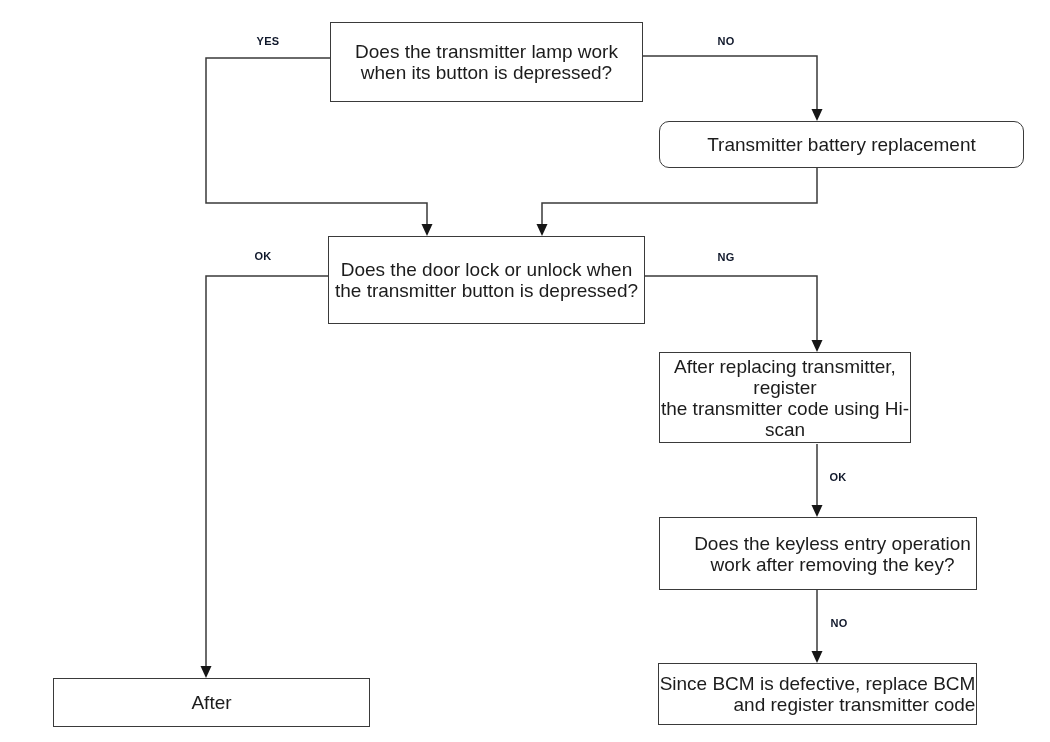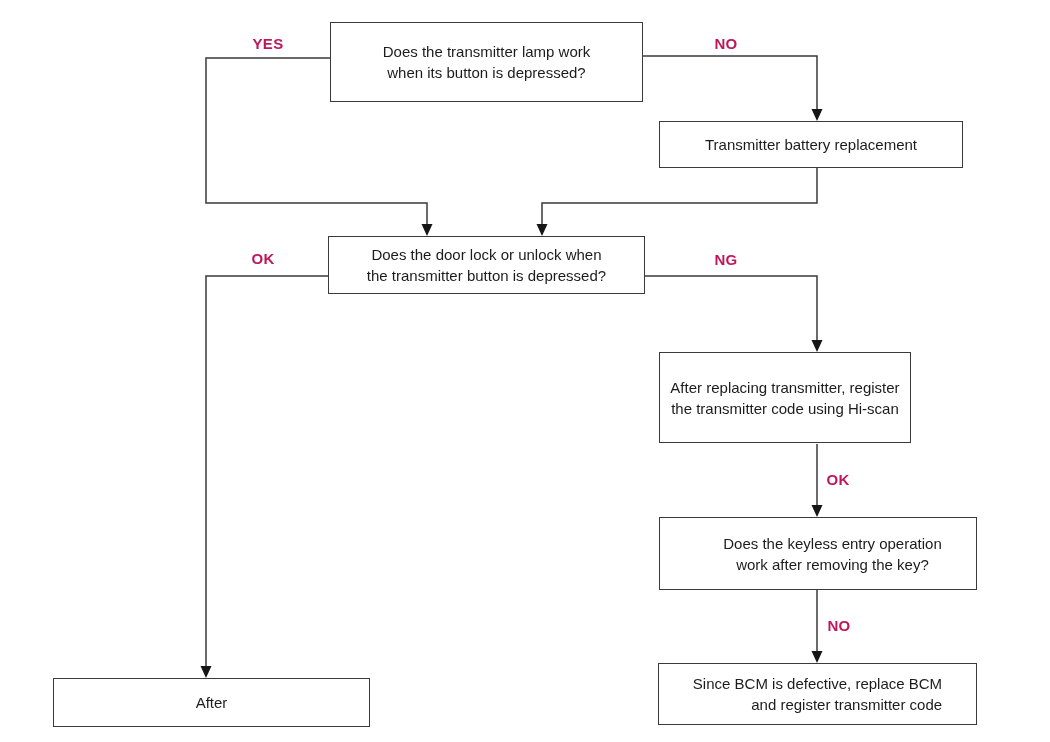--- a/index.html
+++ b/index.html
@@ -27,30 +27,30 @@
     box-sizing: border-box;
     border: 1.5px solid #3a3a3a;
     background: #ffffff;
     display: flex;
     align-items: center;
     justify-content: center;
     text-align: center;
   }
   .node .node-text {
     white-space: pre-line;
-    font-size: 15px;
+    font-size: 19px;
     line-height: 21px;
     color: #1c1c1c;
   }
   .edge-label {
     position: absolute;
     transform: translateX(-50%);
-    font-size: 15px;
+    font-size: 11px;
     font-weight: bold;
-    color: #be185d;
+    color: #0f172a;
     letter-spacing: 0.3px;
     white-space: nowrap;
   }
 </style>
 </head>
 <body>
 
 <div class="canvas">
 
   <svg class="edges" viewBox="0 0 1050 742" xmlns="http://www.w3.org/2000/svg">
@@ -72,25 +72,25 @@
       <polygon points="811.5,505 822.5,505 817,517"></polygon>
       <polygon points="811.5,651 822.5,651 817,663"></polygon>
     </g>
   </svg>
 
   <div class="node" style="left:330px; top:22px; width:313px; height:80px;">
     <span class="node-text">Does the transmitter lamp work
 when its button is depressed?</span>
   </div>
 
-  <div class="node" style="left:659px; top:121px; width:304px; height:47px;">
+  <div class="node" style="left:659px; top:121px; width:365px; height:47px;border-radius:10px;">
     <span class="node-text">Transmitter battery replacement</span>
   </div>
 
-  <div class="node" style="left:328px; top:236px; width:317px; height:58px;">
+  <div class="node" style="left:328px; top:236px; width:317px; height:88px;">
     <span class="node-text">Does the door lock or unlock when
 the transmitter button is depressed?</span>
   </div>
 
   <div class="node" style="left:659px; top:352px; width:252px; height:91px;">
     <span class="node-text">After replacing transmitter, register
 the transmitter code using Hi-scan</span>
   </div>
 
   <div class="node" style="left:659px; top:517px; width:318px; height:73px;padding-left:29px;">

